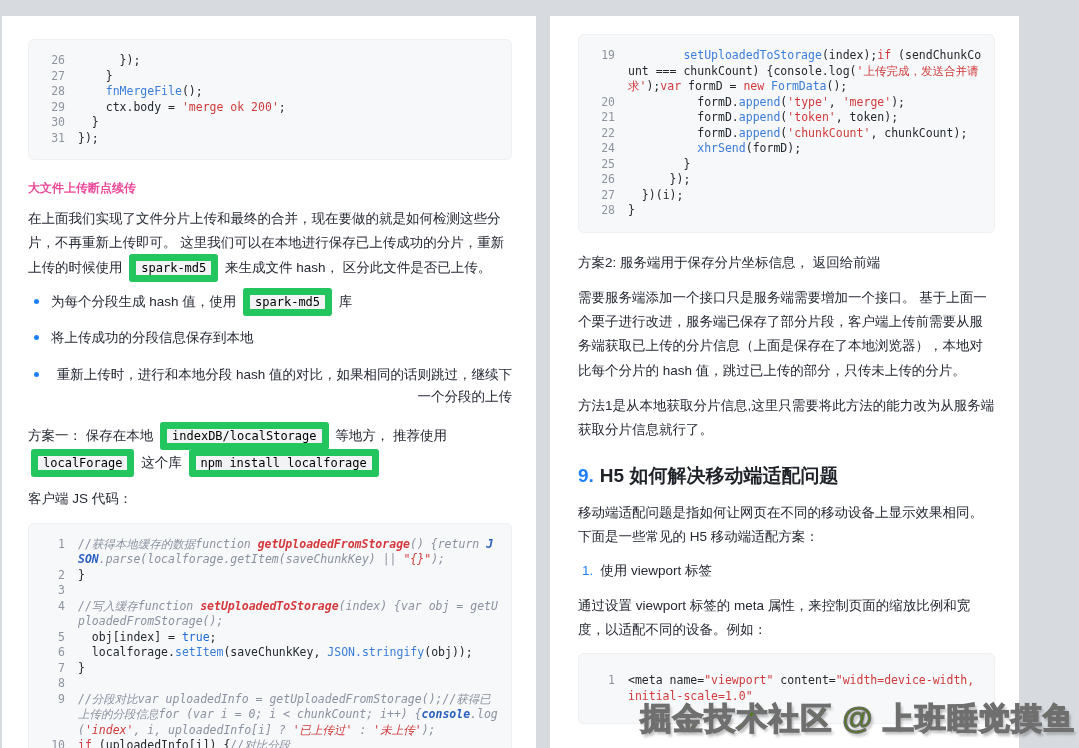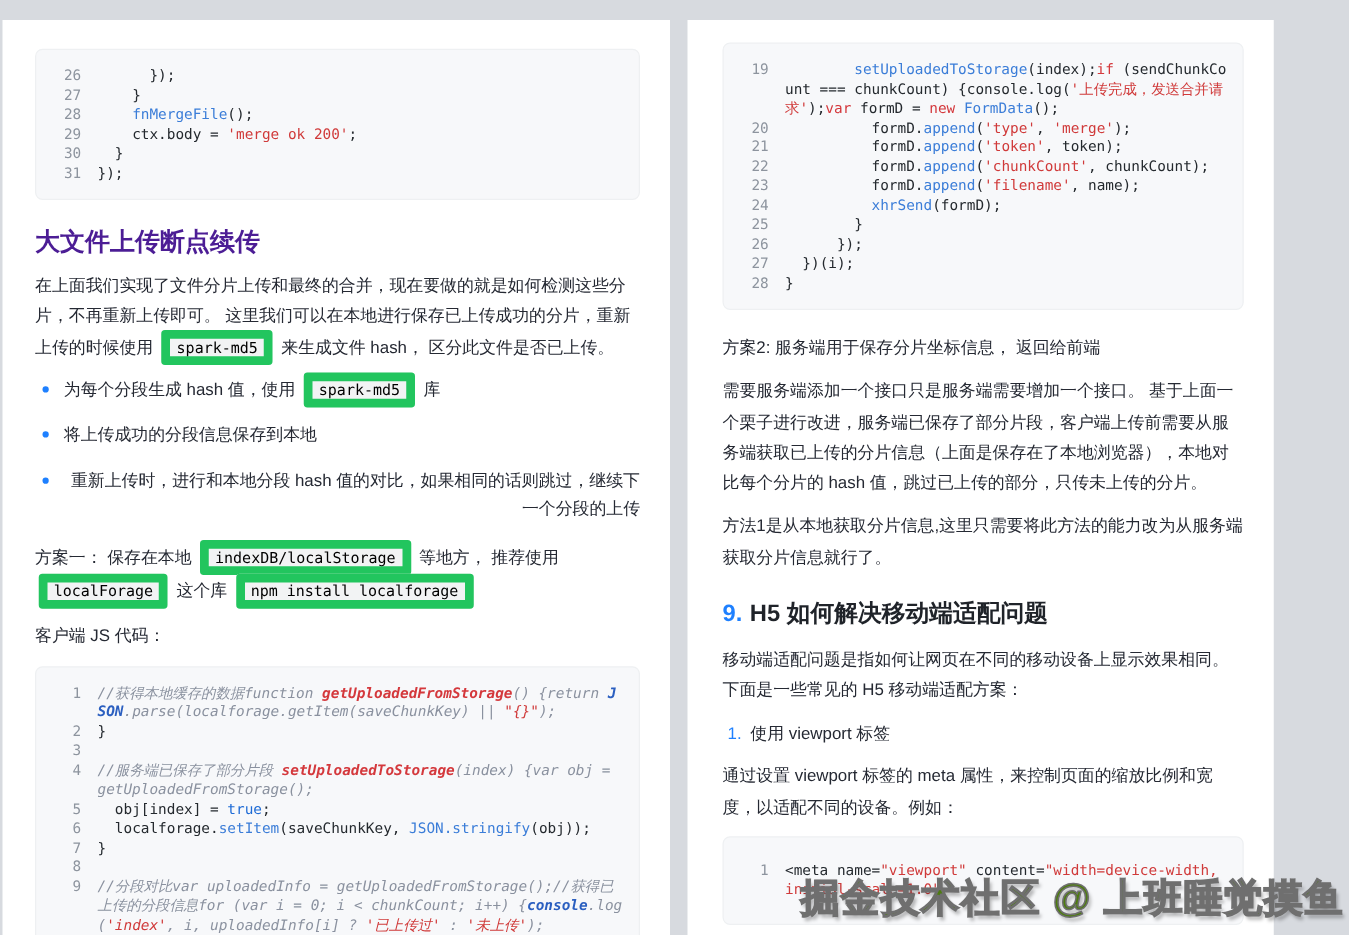--- a/index.html
+++ b/index.html
@@ -33,21 +33,21 @@
   .tk-c  { color:#8a919f; font-style:italic; }
   .tk-k  { color:#d4383c; }
   .tk-f  { color:#3b7dd8; }
   .tk-fb { color:#d4383c; font-weight:bold; font-style:italic; }
   .tk-vb { color:#2b5fc0; font-weight:bold; font-style:italic; }
   .tk-s  { color:#d03a3a; }
   .tk-si { color:#d03a3a; font-style:italic; }
   .tk-n  { color:#1e6bd6; }
 
   
-  .h3 { font-size:20px; font-weight:bold; margin:18px 0 10px; color:#4c1d95; }
+  .h3 { font-size:12px; font-weight:bold; margin:18px 0 10px; color:#ec4899; }
   .h2 { font-size:19px; font-weight:bold; margin:20px 0 12px; color:#1f2329; }
   .h2 .hnum { color:#1e80ff; margin-right:6px; }
   p.body { font-size:13.5px; line-height:1.8; margin:0 0 11px; }
   .ic {
     font-family:"DejaVu Sans Mono","Liberation Mono",monospace;
     font-size:12px; background:#f2f3f4; border:7px solid #22c55e;
     border-radius:3px; padding:0 5px; margin:0 3px; color:#000000;
     white-space:nowrap;
   }
   ul.blist { list-style:none; margin:2px 0 8px; padding:0;text-align:right; }
@@ -131,21 +131,21 @@
         <div class="cl">
           <span class="ln">2</span>
           <span class="cd"><span class="tk-p">}</span></span>
         </div>
         <div class="cl">
           <span class="ln">3</span>
           <span class="cd"></span>
         </div>
         <div class="cl">
           <span class="ln">4</span>
-          <span class="cd"><span class="tk-c">//服务端已保存了部分片段 </span><span class="tk-fb">setUploadedToStorage</span><span class="tk-c">(index) {var obj = getUploadedFromStorage();</span></span>
+          <span class="cd"><span class="tk-c">//写入缓存function </span><span class="tk-fb">setUploadedToStorage</span><span class="tk-c">(index) {var obj = getUploadedFromStorage();</span></span>
         </div>
         <div class="cl">
           <span class="ln">5</span>
           <span class="cd"><span class="tk-p">  obj[index] = </span><span class="tk-n">true</span><span class="tk-p">;</span></span>
         </div>
         <div class="cl">
           <span class="ln">6</span>
           <span class="cd"><span class="tk-p">  localforage.</span><span class="tk-f">setItem</span><span class="tk-p">(saveChunkKey, </span><span class="tk-f">JSON.stringify</span><span class="tk-p">(obj));</span></span>
         </div>
         <div class="cl">
@@ -185,24 +185,20 @@
         </div>
         <div class="cl">
           <span class="ln">21</span>
           <span class="cd"><span class="tk-p">          formD.</span><span class="tk-f">append</span><span class="tk-p">(</span><span class="tk-s">'token'</span><span class="tk-p">, token);</span></span>
         </div>
         <div class="cl">
           <span class="ln">22</span>
           <span class="cd"><span class="tk-p">          formD.</span><span class="tk-f">append</span><span class="tk-p">(</span><span class="tk-s">'chunkCount'</span><span class="tk-p">, chunkCount);</span></span>
         </div>
         <div class="cl">
-          <span class="ln">23</span>
-          <span class="cd"><span class="tk-p">          formD.</span><span class="tk-f">append</span><span class="tk-p">(</span><span class="tk-s">'filename'</span><span class="tk-p">, name);</span></span>
-        </div>
-        <div class="cl">
           <span class="ln">24</span>
           <span class="cd"><span class="tk-p">          </span><span class="tk-f">xhrSend</span><span class="tk-p">(formD);</span></span>
         </div>
         <div class="cl">
           <span class="ln">25</span>
           <span class="cd"><span class="tk-p">        }</span></span>
         </div>
         <div class="cl">
           <span class="ln">26</span>
           <span class="cd"><span class="tk-p">      });</span></span>

